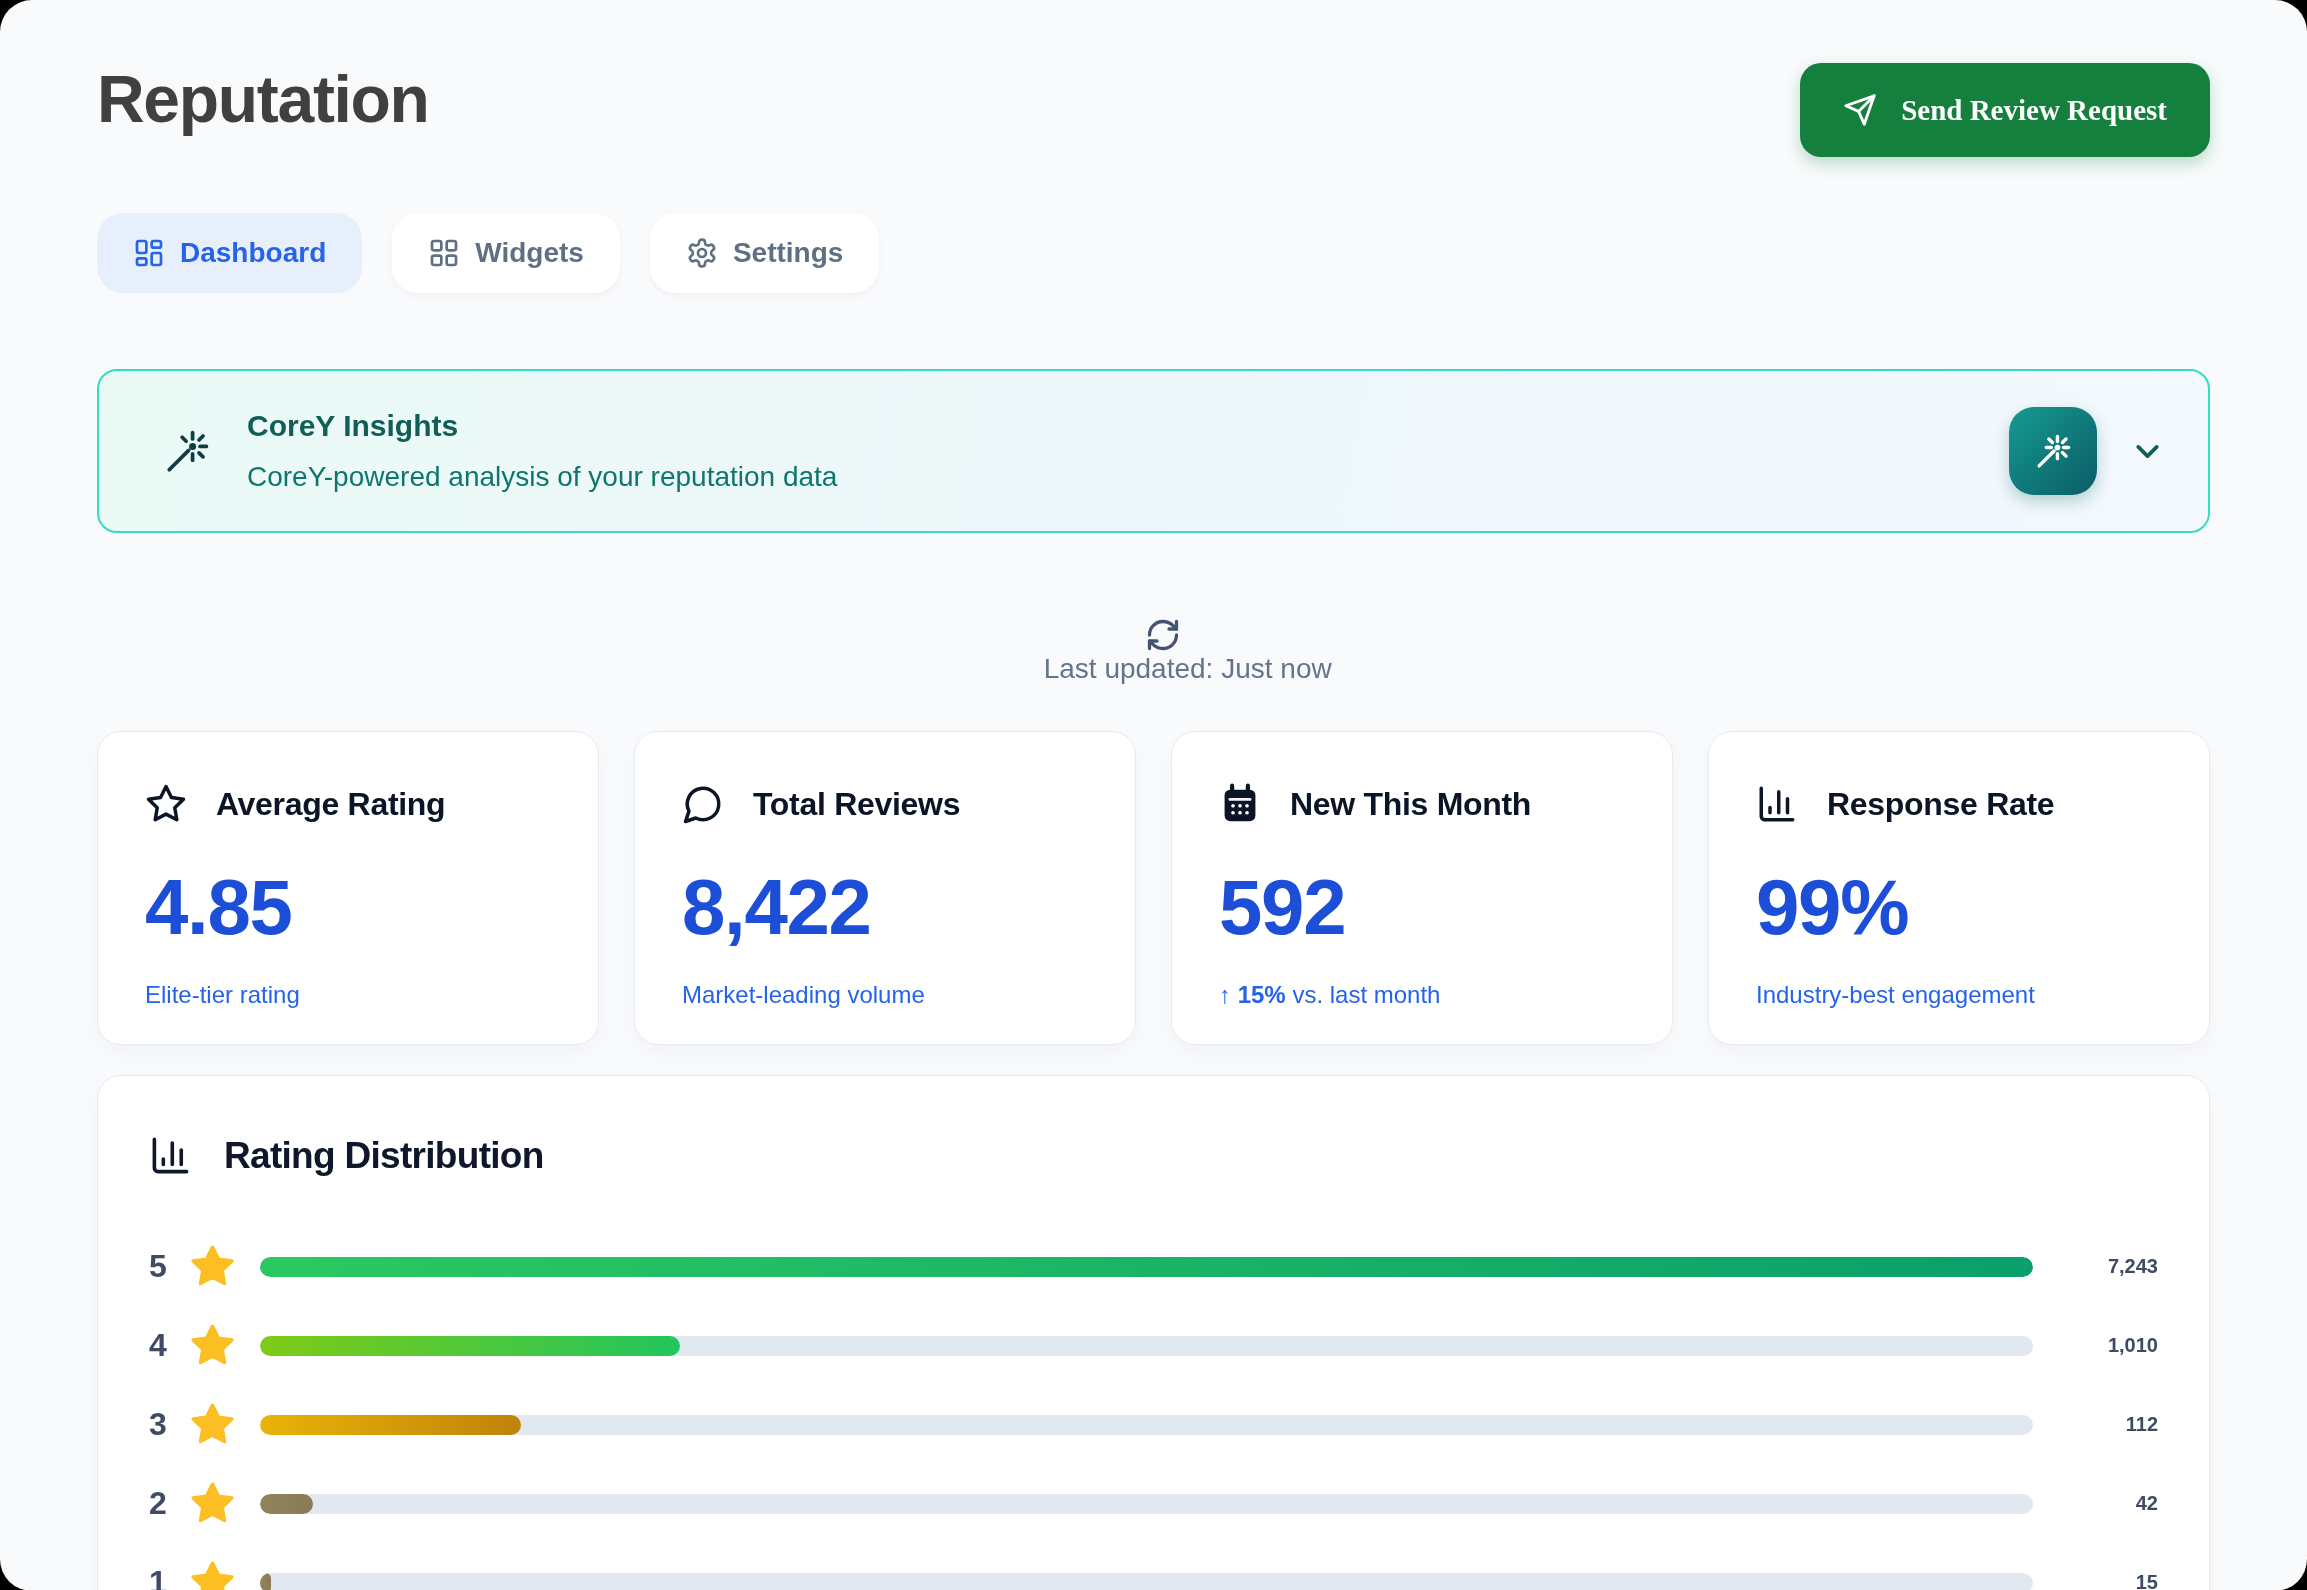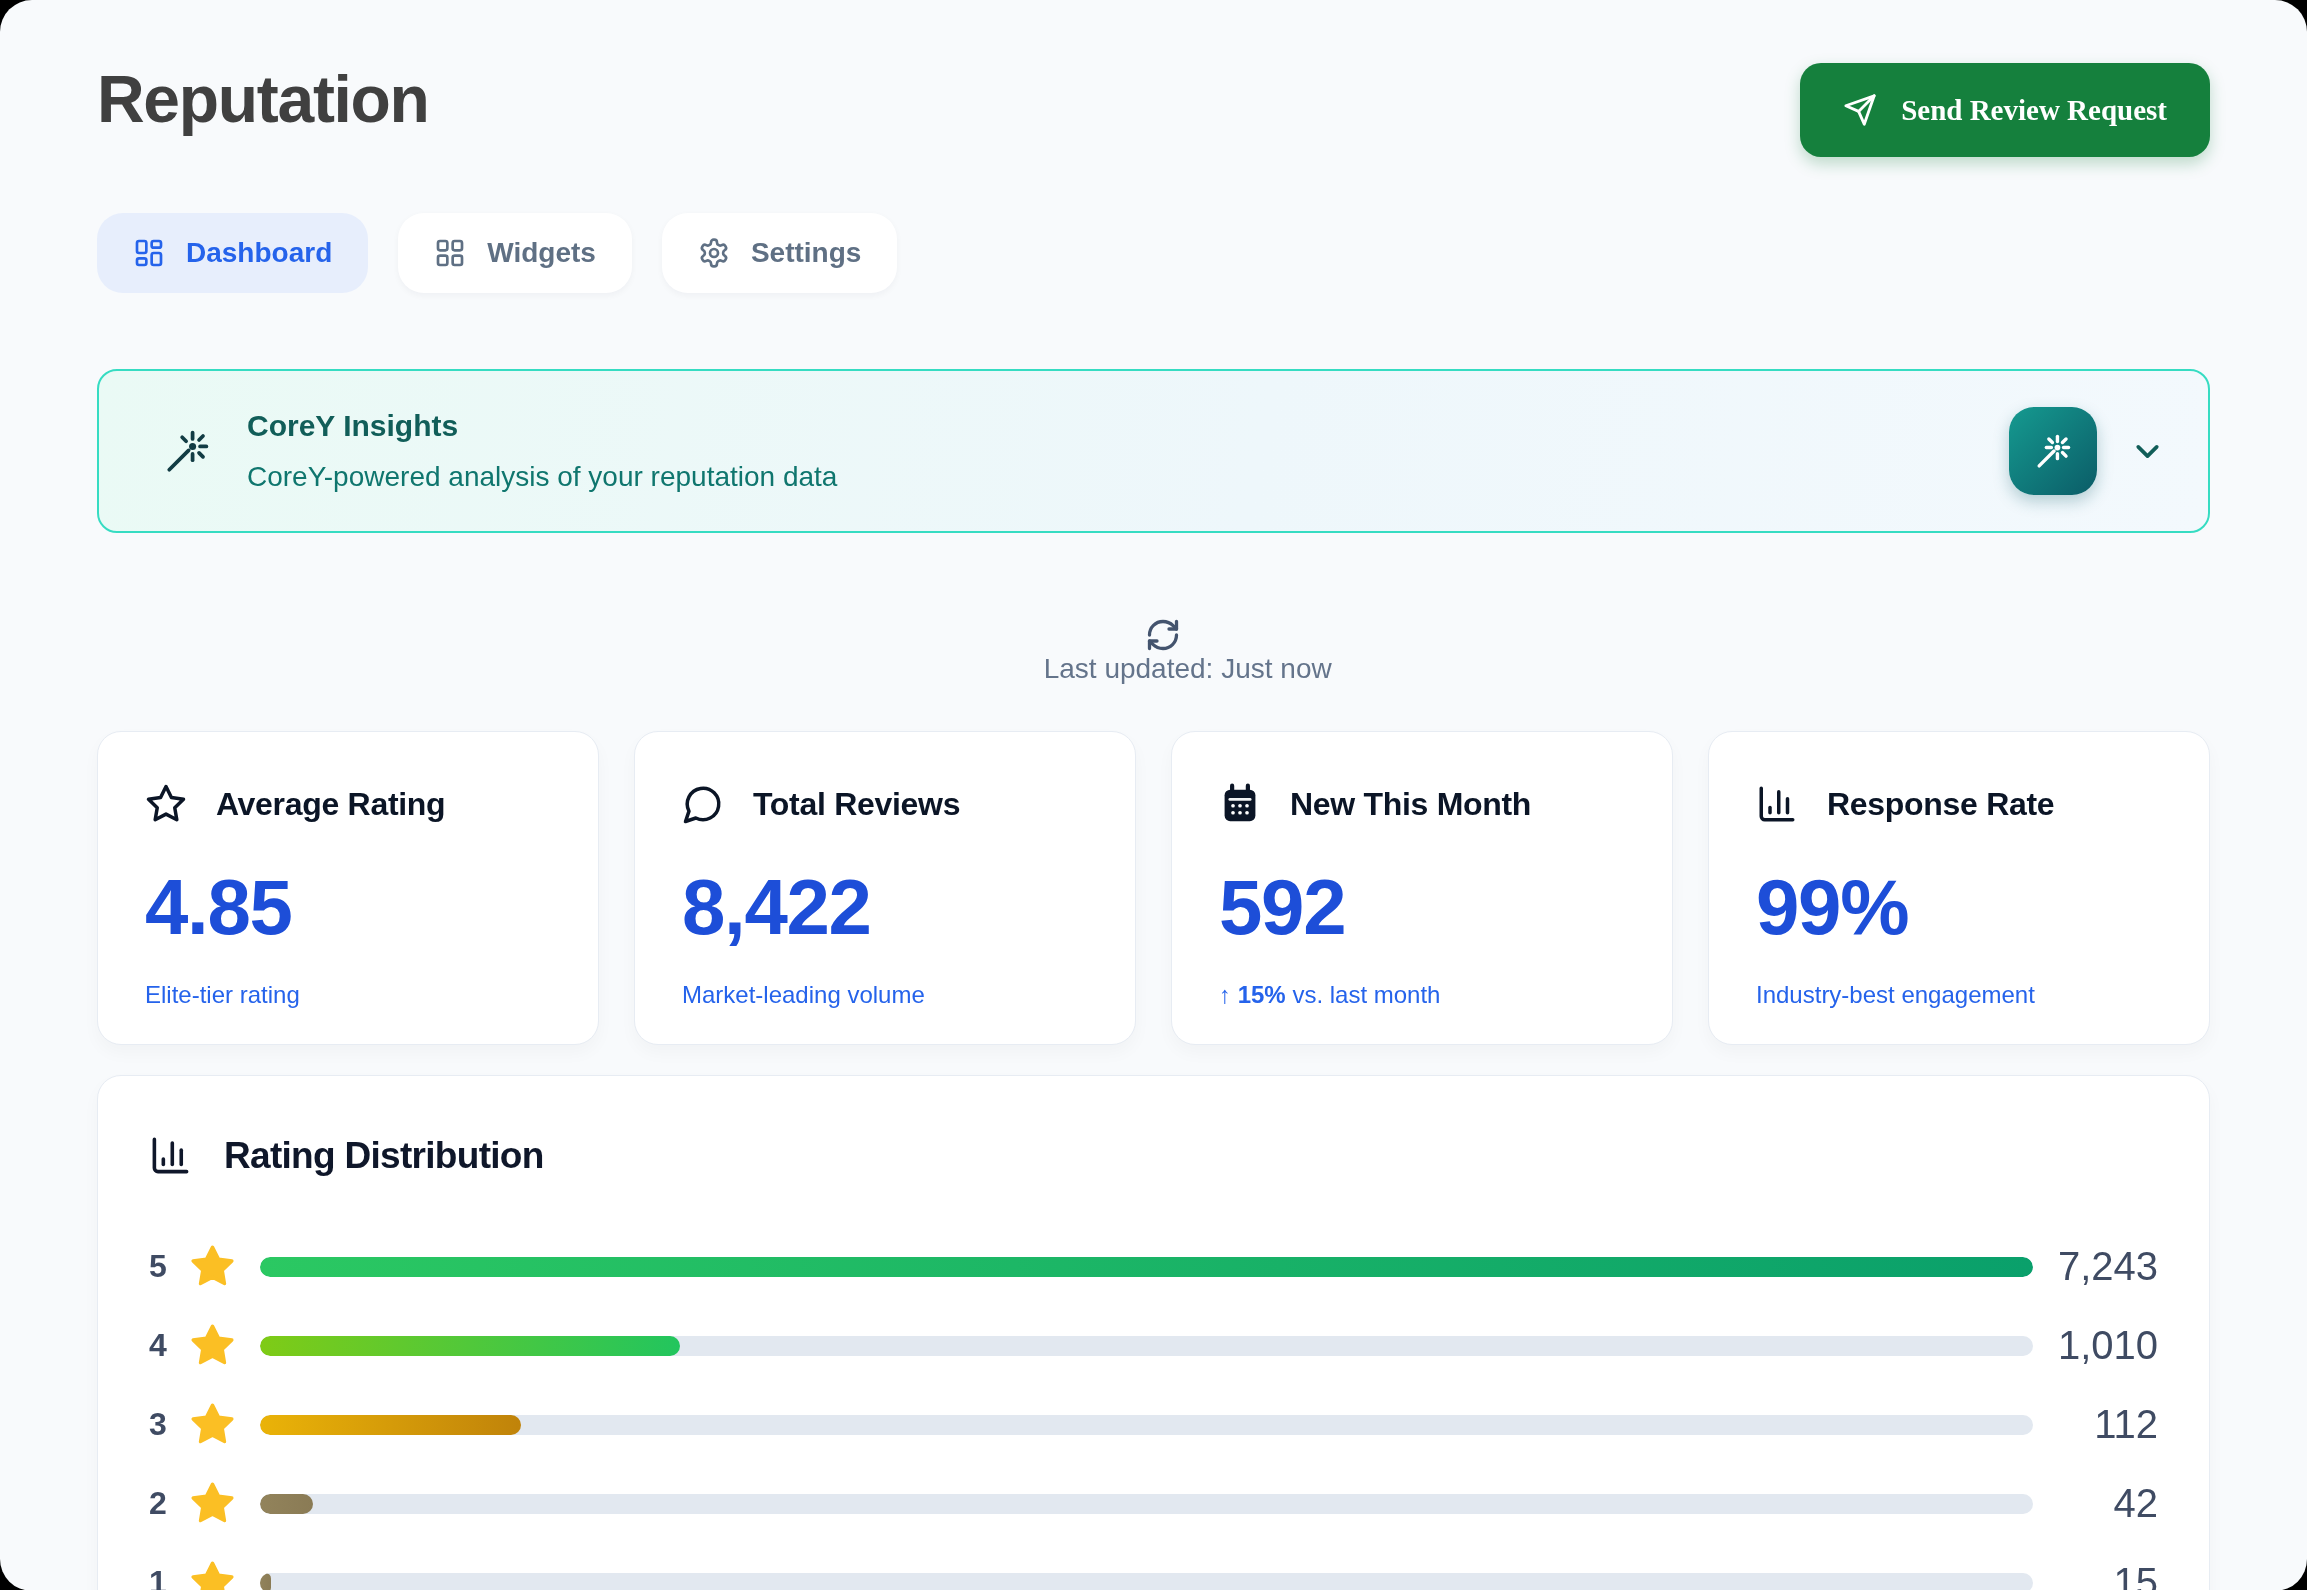--- a/index.html
+++ b/index.html
@@ -16,21 +16,21 @@
     display:flex; align-items:center; gap:24px;
     background:#15803d; color:#fff; border:none; cursor:pointer;
     height:94px; padding:0 43px; border-radius:21px;
     font-size:29px; font-weight:600; font-family:Liberation Serif, serif;
     box-shadow:0 6.6px 14.5px rgba(21,128,61,.25);
   }
   .send-btn svg{ width:34px; height:34px; }
   
   .tabs{ display:flex; gap:30px; margin-top:56px; }
   .tab{
-    display:flex; align-items:center; gap:21px;
+    display:flex; align-items:center; gap:15px;
     height:80px; padding:12px 36px; border-radius:26px;
     font-size:28px; font-weight:600; color:#5f7084;
     background:#ffffff; border:none; cursor:pointer; font-family:inherit;
     box-shadow:0 2.6px 6.6px rgba(15,23,42,.04);
   }
   .tab svg{ width:32px; height:32px; }
   .tab.active{ background:#e7eefc; color:#2563eb; box-shadow:none; }
   
   .banner{
     margin-top:76px; height:164px; border-radius:20px;
@@ -79,21 +79,21 @@
   .dist-rows{ margin-top:50px; }
   .dist-row{ display:flex; align-items:center; height:79px; }
   .dist-num{ width:39px; font-size:32px; font-weight:600; color:#3f4b63; }
   .dist-star{ width:72px; display:flex; align-items:center; }
   .dist-star svg{ width:49px; height:49px; }
   .dist-track{
     flex:1 1 auto; height:20px; border-radius:657px; background:#e2e8f0;
     overflow:hidden; margin-right:0;
   }
   .dist-fill{ height:100%; border-radius:657px; }
-  .dist-count{ width:125px; text-align:right; font-size:40px; font-weight:400; color:#3f4b63; }
+  .dist-count{ width:125px; text-align:right; font-size:20px; font-weight:700; color:#3f4b63; }
 </style>
 </head>
 <body>
 
 <div class="page">
 
   <div class="header">
     <h1 class="page-title">Reputation</h1>
     <button class="send-btn">
       <span style="display:flex;">

